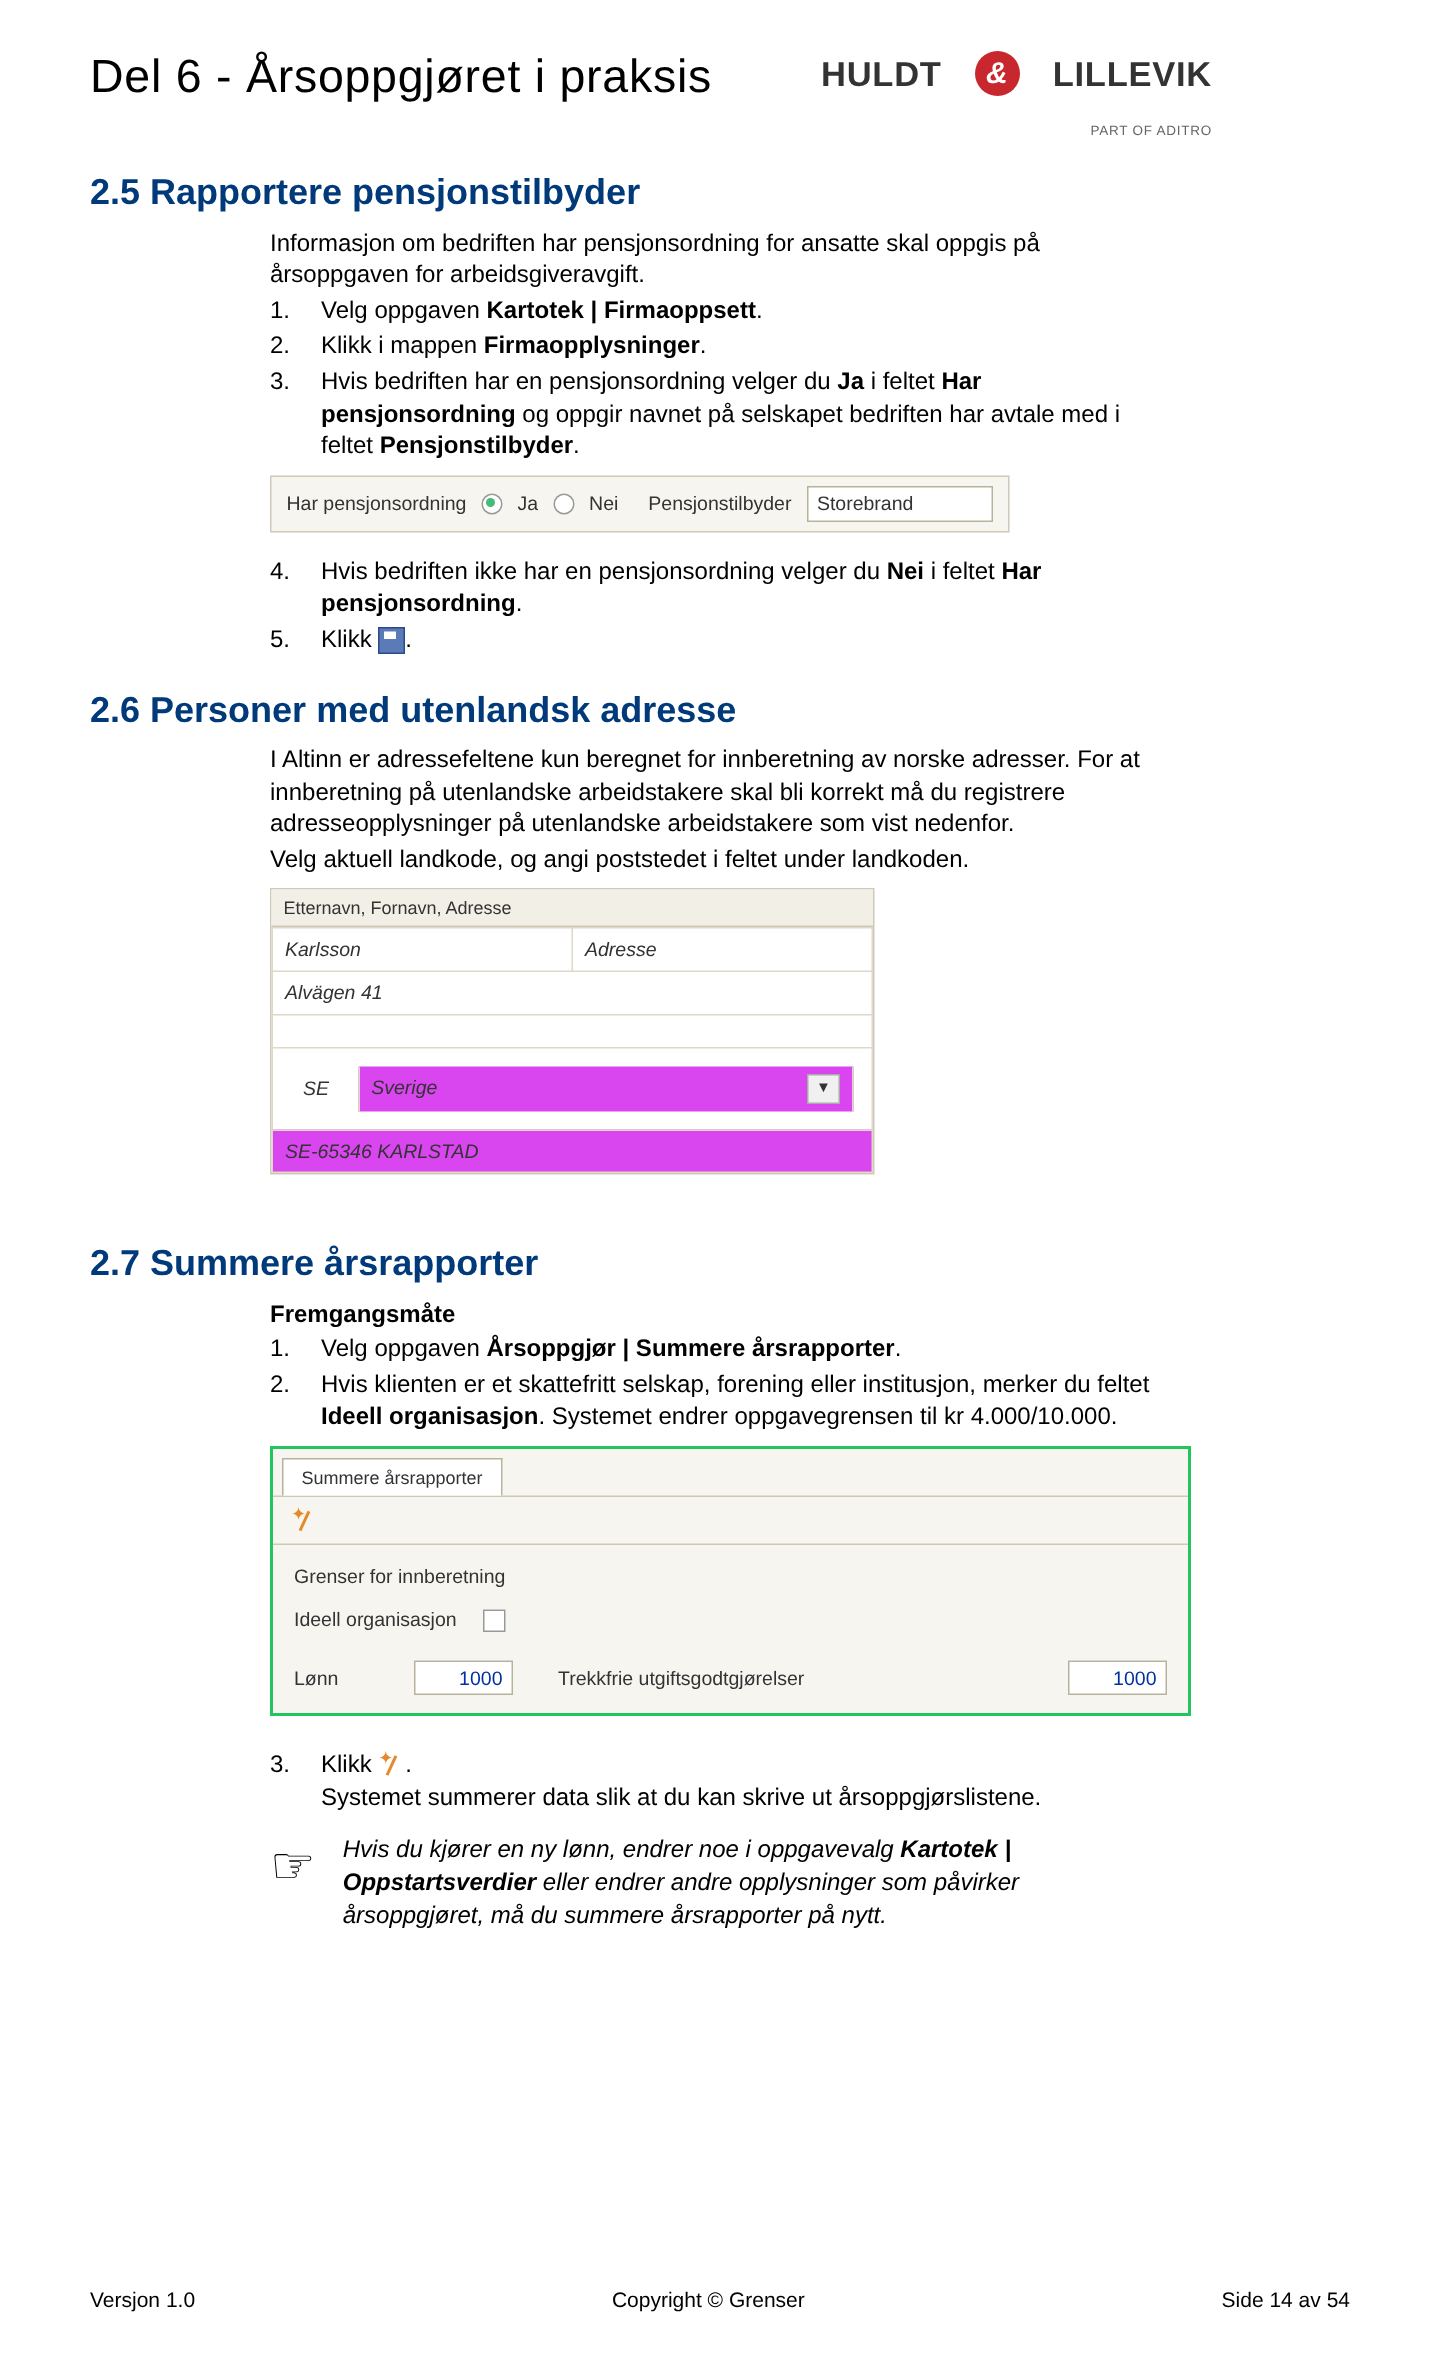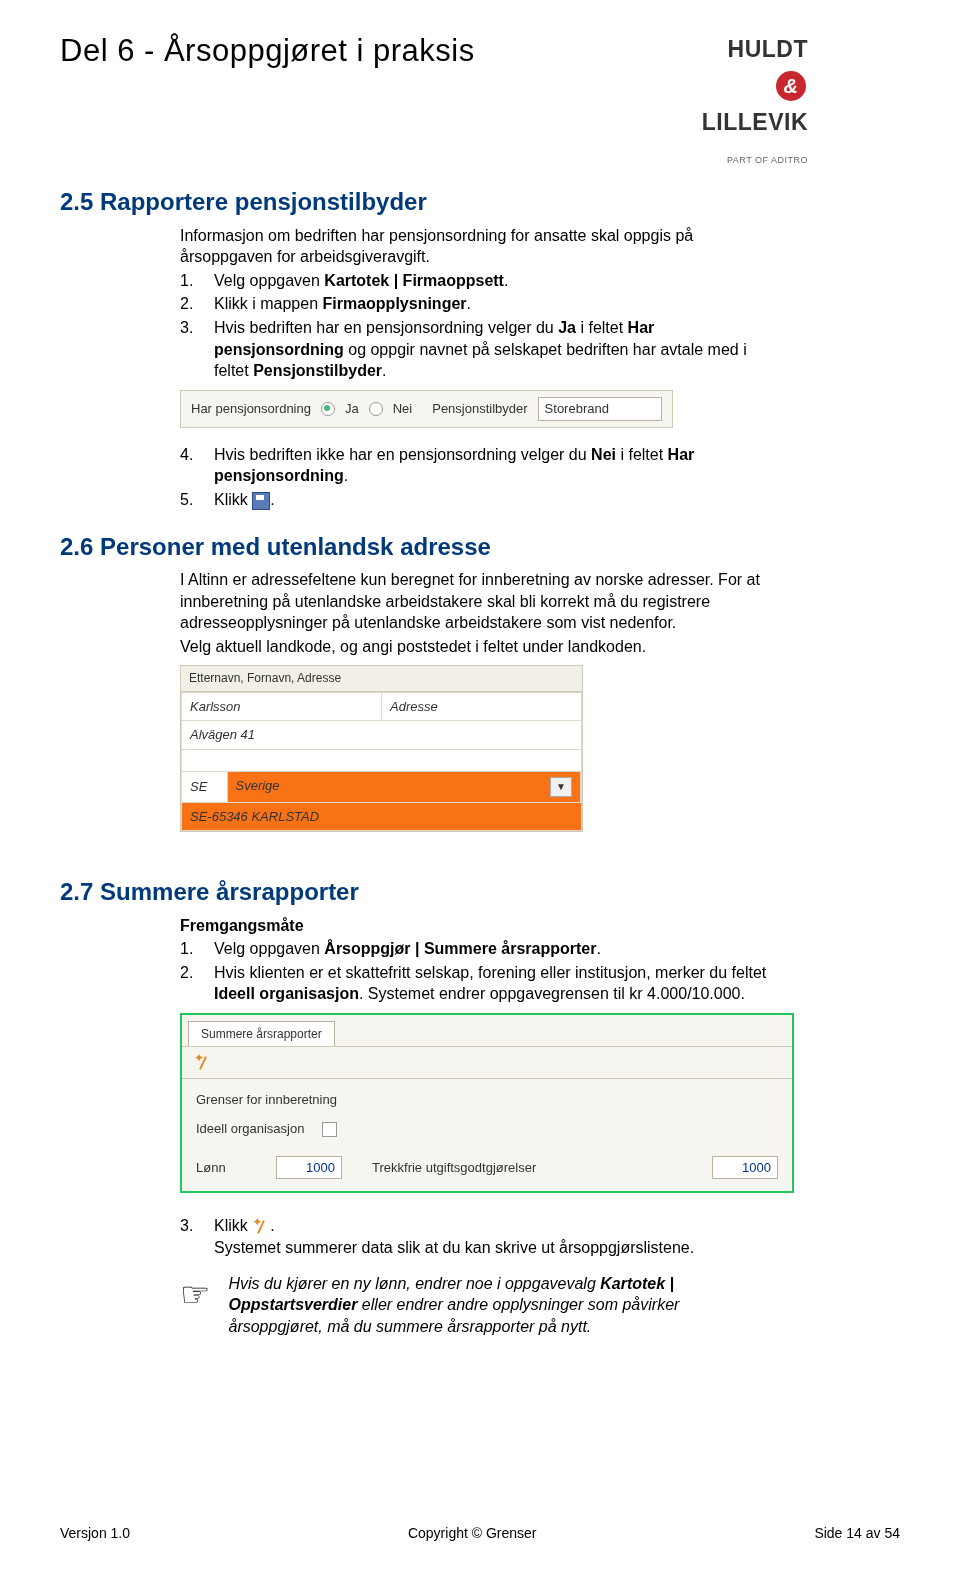--- a/index.html
+++ b/index.html
@@ -31,27 +31,26 @@
     letter-spacing: 0.5px;
   }
   .logo {
     display: flex;
     flex-direction: column;
     align-items: flex-end;
     margin-top: 4px;
   }
   .logo-main {
     display: flex;
-    align-items: flex-end;
-    gap: 6px;
+    align-items: flex-start;
+    gap: 20px;
     font-weight: 700;
     font-size: 23px;
     color: #333;
     letter-spacing: 0.5px;
-    flex-direction: column;
   }
   .logo-amp {
     background: #c7272d;
     color: #fff;
     width: 30px;
     height: 30px;
     border-radius: 50%;
     display: inline-flex;
     align-items: center;
     justify-content: center;
@@ -159,21 +158,21 @@
     border-bottom: 1px solid #cfc9b8;
     font-size: 12px;
   }
   .fig2 table { border-collapse: collapse; font-style: italic; }
   .fig2 td {
     border: 1px solid #ddd8c8;
     padding: 5px 8px;
     height: 22px;
     box-sizing: border-box;
   }
-  .fig2 .ro { background: #f97316; }
+  .fig2 .ro { background: #d946ef; }
   .dd {
     width: 20px; height: 18px; border: 1px solid #aaa;
     display: inline-flex; align-items:center; justify-content:center;
     font-size:10px; background:#f0f0f0;
   }
   
   .fig3 {
     background: #f7f5f0;
     border: 2px solid #22c55e;
     display: inline-block;
@@ -317,21 +316,21 @@
           <td style="width:200px">Karlsson</td>
           <td style="width:200px">Adresse</td>
         </tr>
         <tr>
               <td colspan="2">Alvägen 41</td>
             </tr>
         <tr>
               <td colspan="2"></td>
             </tr>
         <tr>
-          <td colspan="2" style="padding:0">
+          <td colspan="2" style="padding:12px">
             <table style="width:100%">
                   <tbody>
                     <tr>
               <td style="width:45px;border:none">SE</td>
               <td class="ro" style="border-top:none;border-bottom:none">
                 <span>Sverige</span>
                 <span class="dd" style="float:right">▼</span>
               </td>
             </tr>
                   </tbody>

